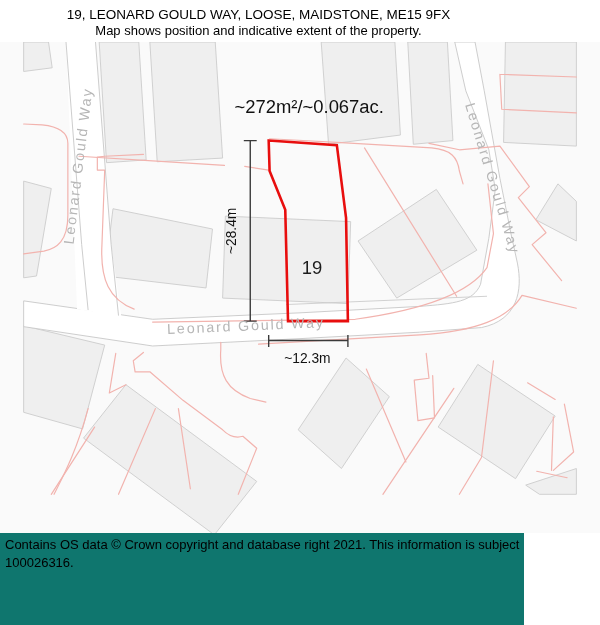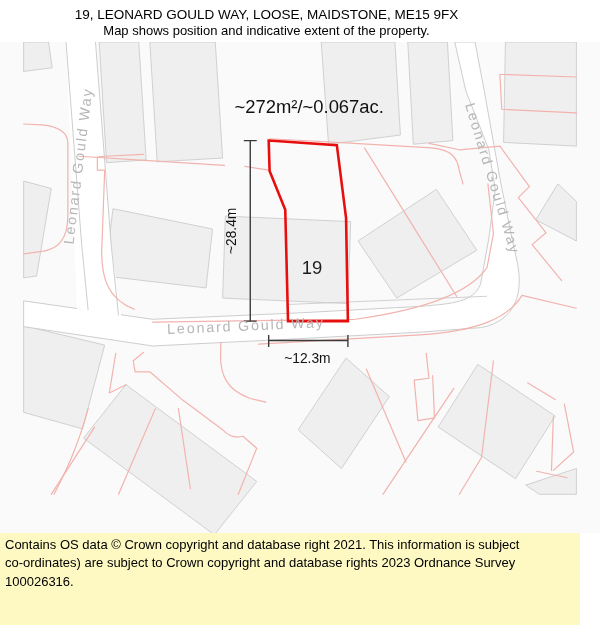--- a/index.html
+++ b/index.html
@@ -12,38 +12,38 @@
     --street-label:#b6b6b6;
     --dimension:#3a3a3a;
     --map-bg:#fafafa;
   }
   html,body{margin:0;padding:0;}
   body{
     width:600px;height:625px;position:relative;background:#ffffff;
     font-family:"Liberation Sans","DejaVu Sans",sans-serif;color:#000;
     overflow:hidden;
   }
-  .header{position:absolute;top:0;left:12px;width:509px;height:42px;text-align:center;background:#fff;}
+  .header{position:absolute;top:0;left:4px;width:509px;height:42px;text-align:center;background:#fff;}
   .header .title{font-size:13.5px;margin-top:7px;line-height:16px;}
   .header .subtitle{font-size:13px;line-height:16px;}
   .map-wrap{position:absolute;top:42px;left:0;width:600px;height:491px;background:var(--map-bg);}
   svg{display:block;}
   .bld{fill:var(--building-fill);stroke:var(--building-stroke);stroke-width:1;}
   .road-shape{fill:var(--road-fill);stroke:var(--road-stroke);stroke-width:1;stroke-linejoin:round;}
   .road-fill-only{fill:var(--road-fill);stroke:none;}
   .road-edge{fill:none;stroke:var(--road-stroke);stroke-width:1;}
   .gray-line{fill:none;stroke:var(--building-stroke);stroke-width:1;}
   .pink{fill:none;stroke:var(--parcel-line);stroke-width:1.3;stroke-linejoin:round;stroke-linecap:round;}
   .plot{fill:none;stroke:var(--plot-outline);stroke-width:2.8;stroke-linejoin:miter;}
   .dim{fill:none;stroke:var(--dimension);stroke-width:1.5;}
   .street-text{fill:var(--street-label);font-size:15.5px;letter-spacing:2px;}
   .area-text{fill:#111;font-size:20px;}
   .plot-num{fill:#1c1c1c;font-size:20px;}
   .dim-text{fill:#111;font-size:15px;}
-  .footer{position:absolute;top:533px;left:0;width:580px;height:92px;background:#fef9c3;
+  .footer{position:absolute;top:533px;left:0;width:524px;height:92px;background:#0f766e;
     font-size:13px;line-height:18.4px;padding:3px 4px 0 5px;box-sizing:border-box;}
 </style>
 </head>
 <body>
 
 <div class="header">
   <div class="title">19, LEONARD GOULD WAY, LOOSE, MAIDSTONE, ME15 9FX</div>
   <div class="subtitle">Map shows position and indicative extent of the property.</div>
 </div>
 
@@ -121,15 +121,14 @@
 
   <text class="area-text" x="310" y="119" text-anchor="middle">~272m²/~0.067ac.</text>
   <text class="plot-num" x="313" y="294" text-anchor="middle">19</text>
   <text class="dim-text" transform="translate(231,247) rotate(-90)" text-anchor="middle">~28.4m</text>
   <text class="dim-text" x="308" y="391" text-anchor="middle">~12.3m</text>
 </svg>
 </div>
 
 <div class="footer">
   <div>Contains OS data © Crown copyright and database right 2021. This information is subject</div>
-  <div>co-ordinates) are subject to Crown copyright and database rights 2023 Ordnance Survey</div>
   <div>100026316.</div>
 </div>
 
 </body></html>

